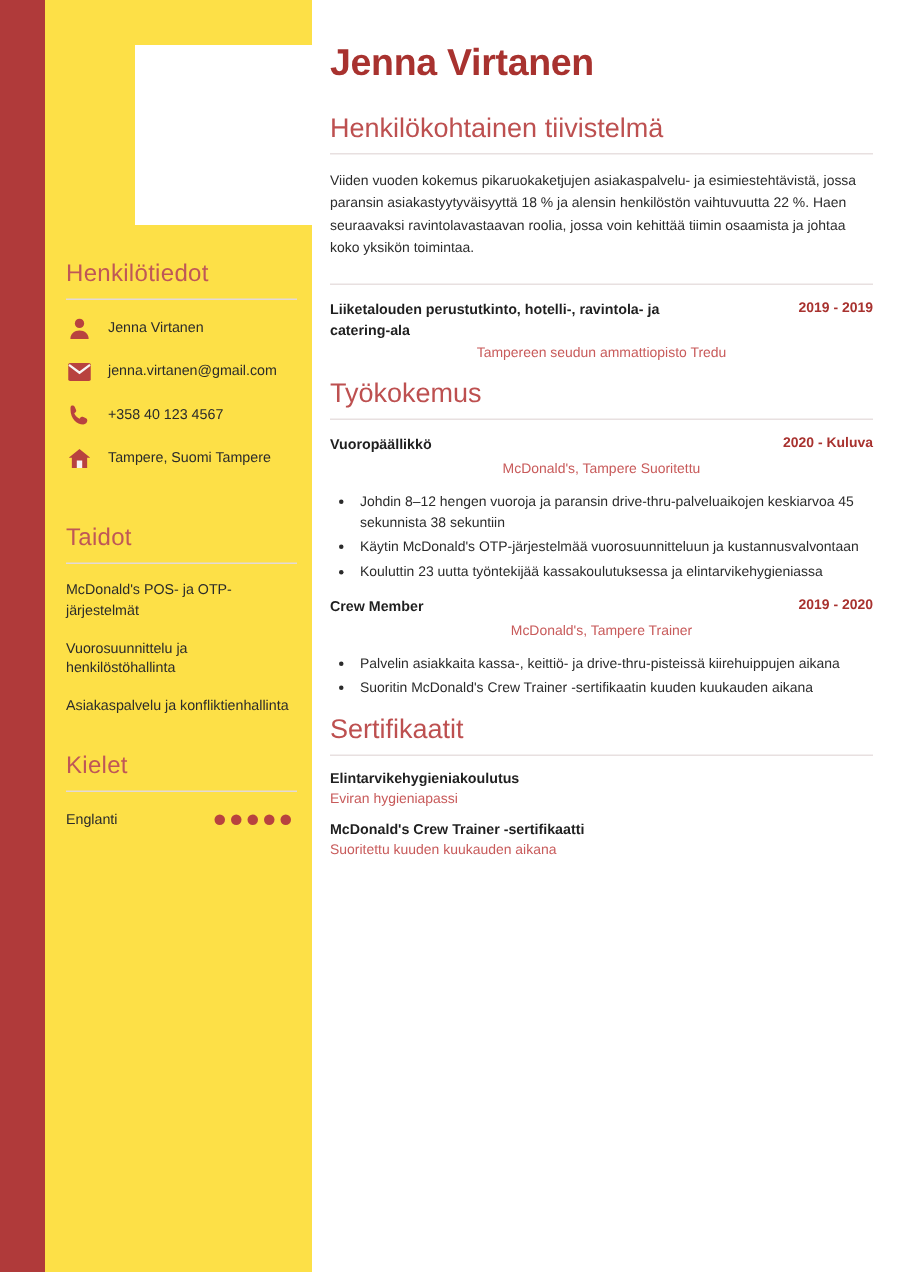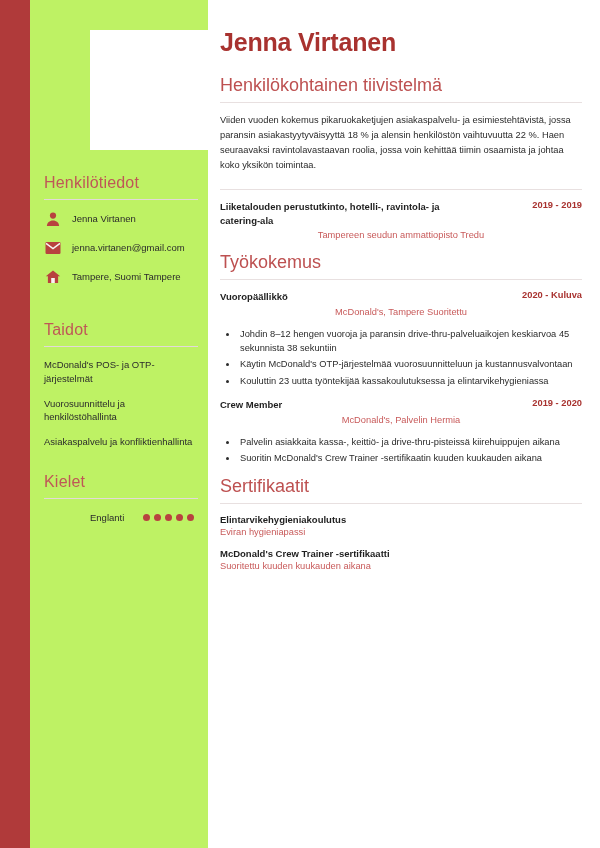--- a/index.html
+++ b/index.html
@@ -28,21 +28,21 @@
     width: 30px;
     height: 848px;
     background: #b03a3a;
     flex: 0 0 30px;
   }
 
   
   .sidebar {
     width: 178px;
     flex: 0 0 178px;
-    background: #bef264;
+    background: #fde047;
     height: 848px;
     box-sizing: border-box;
     padding: 0 10px 0 14px;
   }
 
   .photo-frame {
     width: 120px;
     height: 120px;
     background: #ffffff;
     margin: 30px 0 0 46px;
@@ -102,21 +102,20 @@
   .lang-row {
     display: flex;
     align-items: center;
     justify-content: space-between;
     margin-top: 13px;
     padding-right: 4px;
   }
   .lang-name {
     font-size: 9.5px;
     color: #2b2b2b;
-    margin-left: 46px;
   }
   .dots { display: flex; gap: 4px; }
   .dot {
     width: 7px;
     height: 7px;
     border-radius: 50%;
     background: #b8423f;
   }
 
   
@@ -239,20 +238,28 @@
           <svg width="16" height="14" viewBox="0 0 16 14">
               <rect x="0.5" y="1" width="15" height="12" rx="1.2" fill="#b8423f"></rect>
               <path d="M1 2.3l7 5.2 7-5.2" fill="none" stroke="#f8f4f4" stroke-width="1.5"></path>
             </svg>
         </span>
         <span class="contact-text">jenna.virtanen@gmail.com</span>
       </li>
       <li class="contact-row">
         <span class="contact-icon">
           <svg width="16" height="16" viewBox="0 0 16 16">
+              <path d="M3.2 1.4c1 0 1.4.3 1.8 1.3l.7 1.7c.3.7.1 1.1-.5 1.6l-.7.5c.6 1.6 2 3 3.6 3.7l.5-.8c.4-.6.9-.8 1.6-.5l1.8.7c.9.4 1.2.8 1.2 1.8 0 1.5-1.2 2.6-2.7 2.6C6.2 14 2 9.8 2 4.1 2 2.6 1.9 1.4 3.2 1.4z" fill="#b8423f"></path>
+            </svg>
+        </span>
+        <span class="contact-text">+358 40 123 4567</span>
+      </li>
+      <li class="contact-row">
+        <span class="contact-icon">
+          <svg width="16" height="16" viewBox="0 0 16 16">
               <path d="M8 1.4L0.8 7.2h2.1V14h10.2V7.2h2.1z" fill="#b8423f"></path>
               <rect x="6.2" y="9" width="3.6" height="5" fill="#f8f4f4"></rect>
             </svg>
         </span>
         <span class="contact-text">Tampere, Suomi Tampere</span>
       </li>
     </ul>
 
     <h2 class="side-heading">Taidot</h2>
     <div class="side-rule"></div>
@@ -311,21 +318,21 @@
           <li>Käytin McDonald's OTP-järjestelmää vuorosuunnitteluun ja kustannusvalvontaan</li>
           <li>Kouluttin 23 uutta työntekijää kassakoulutuksessa ja elintarvikehygieniassa</li>
         </ul>
       </div>
 
       <div class="entry">
         <div class="entry-top">
           <div class="entry-title">Crew Member</div>
           <div class="entry-date">2019 - 2020</div>
         </div>
-        <div class="entry-sub">McDonald's, Palvelin Hermia</div>
+        <div class="entry-sub">McDonald's, Tampere Trainer</div>
         <ul class="bullets">
           <li>Palvelin asiakkaita kassa-, keittiö- ja drive-thru-pisteissä kiirehuippujen aikana</li>
           <li>Suoritin McDonald's Crew Trainer -sertifikaatin kuuden kuukauden aikana</li>
         </ul>
       </div>
     </section>
 
     <section class="section">
       <h2 class="section-heading">Sertifikaatit</h2>
       <div class="section-rule"></div>

